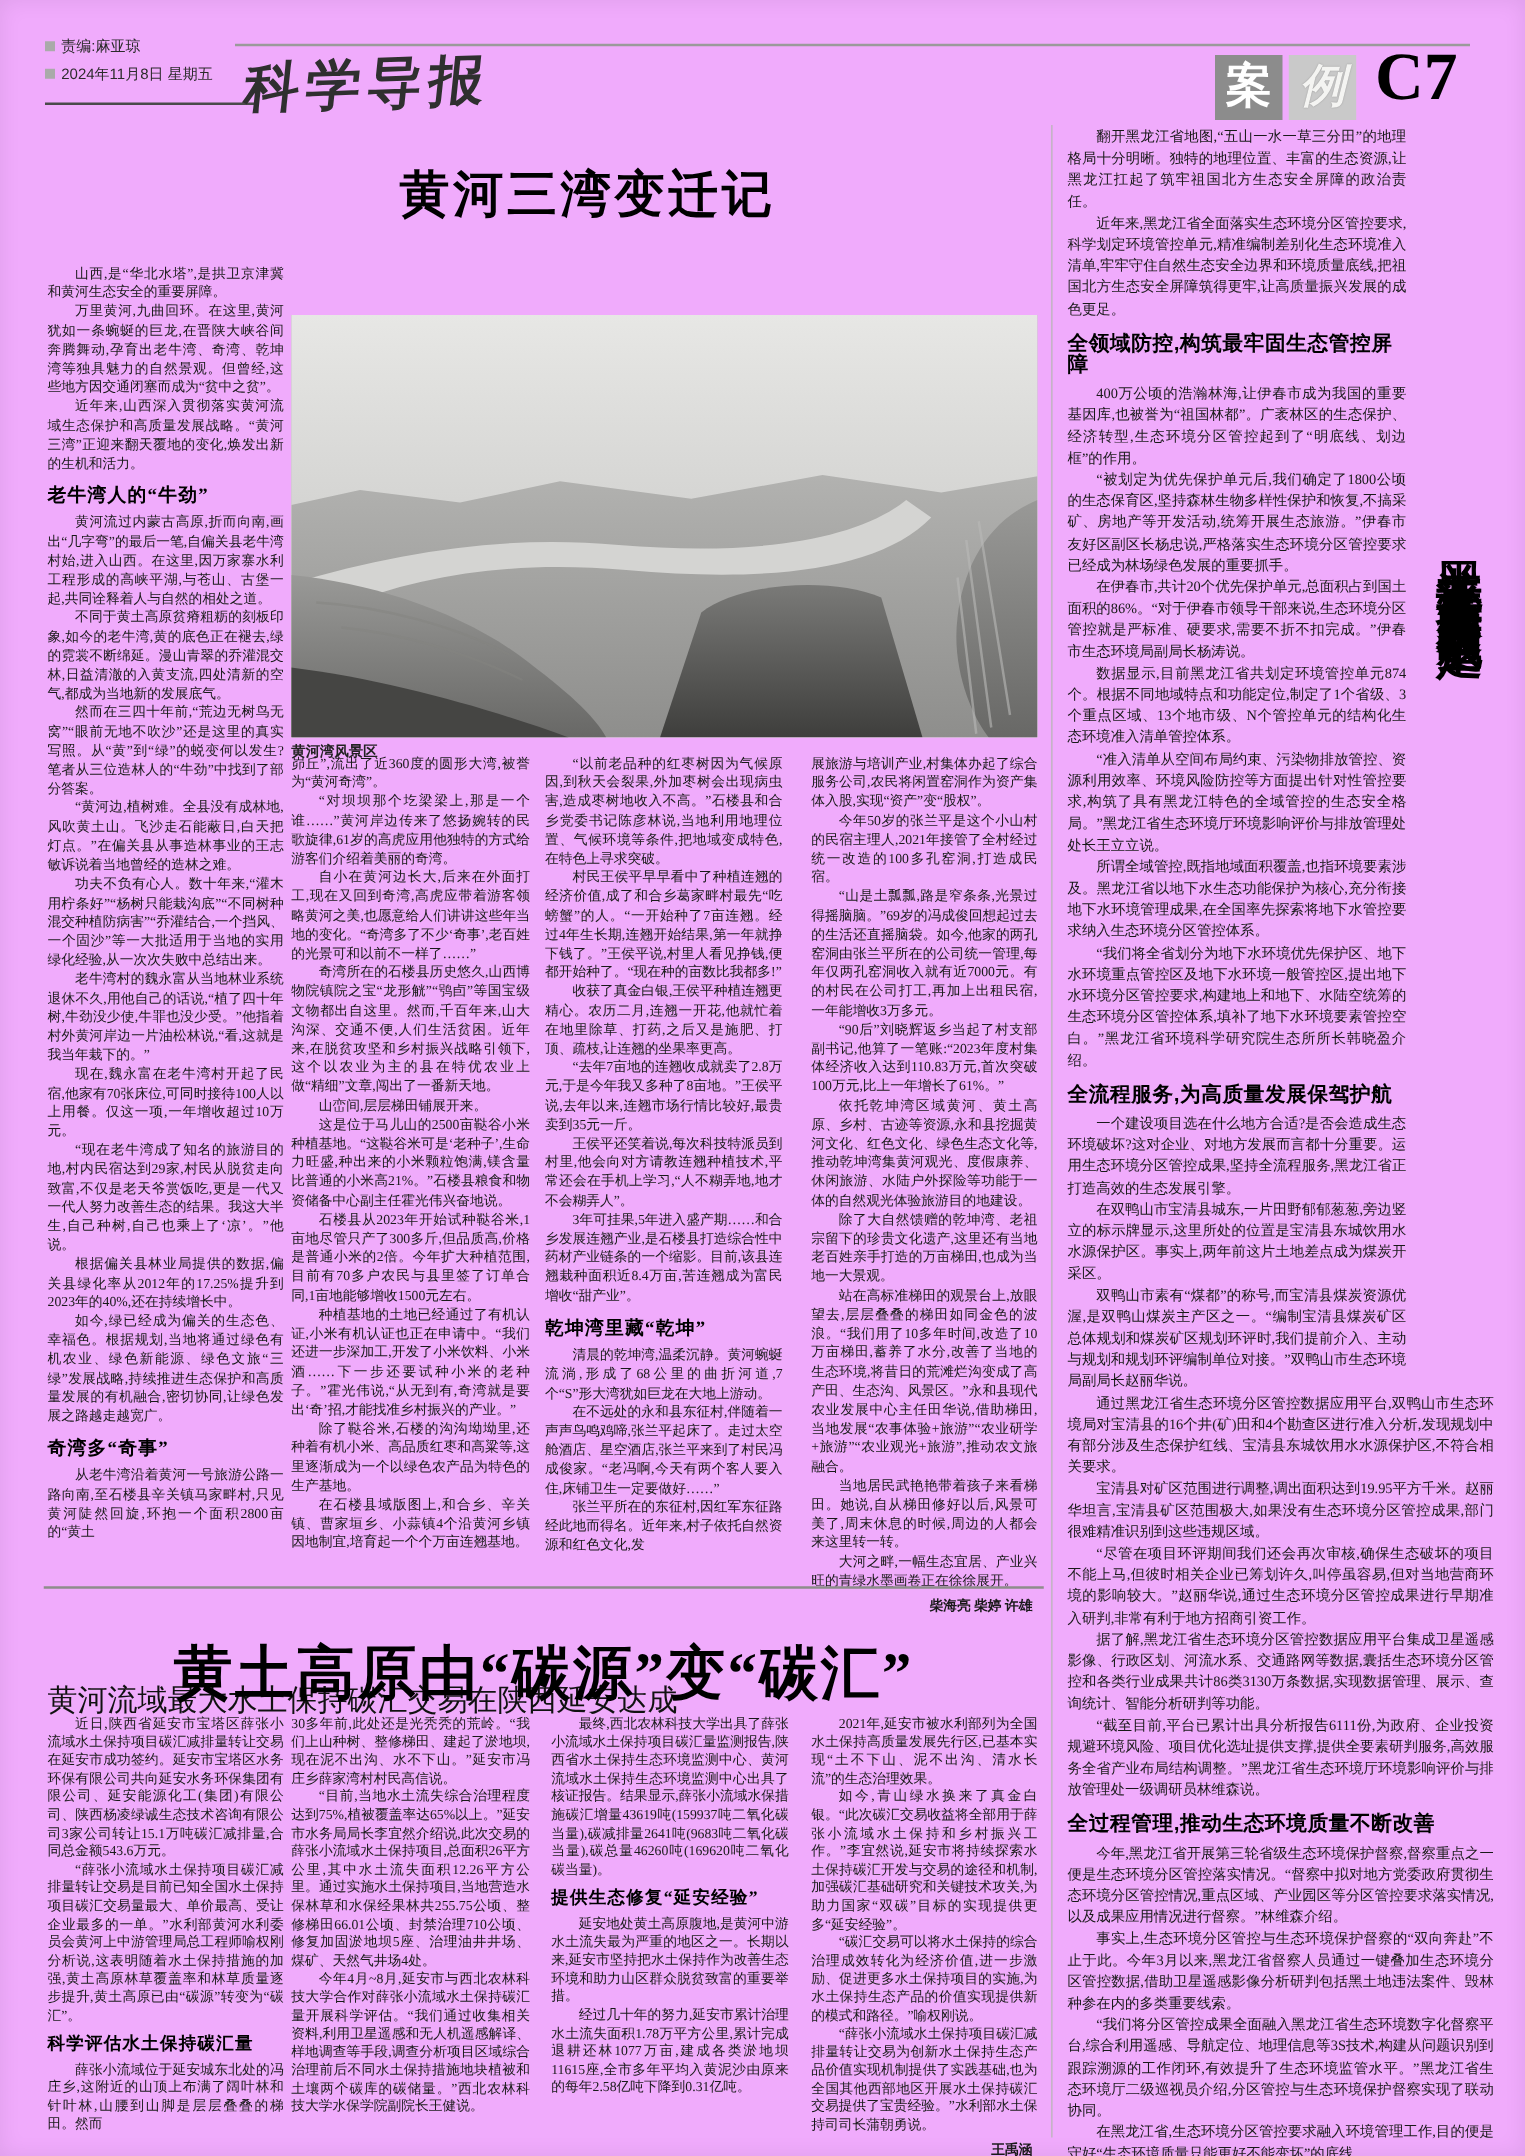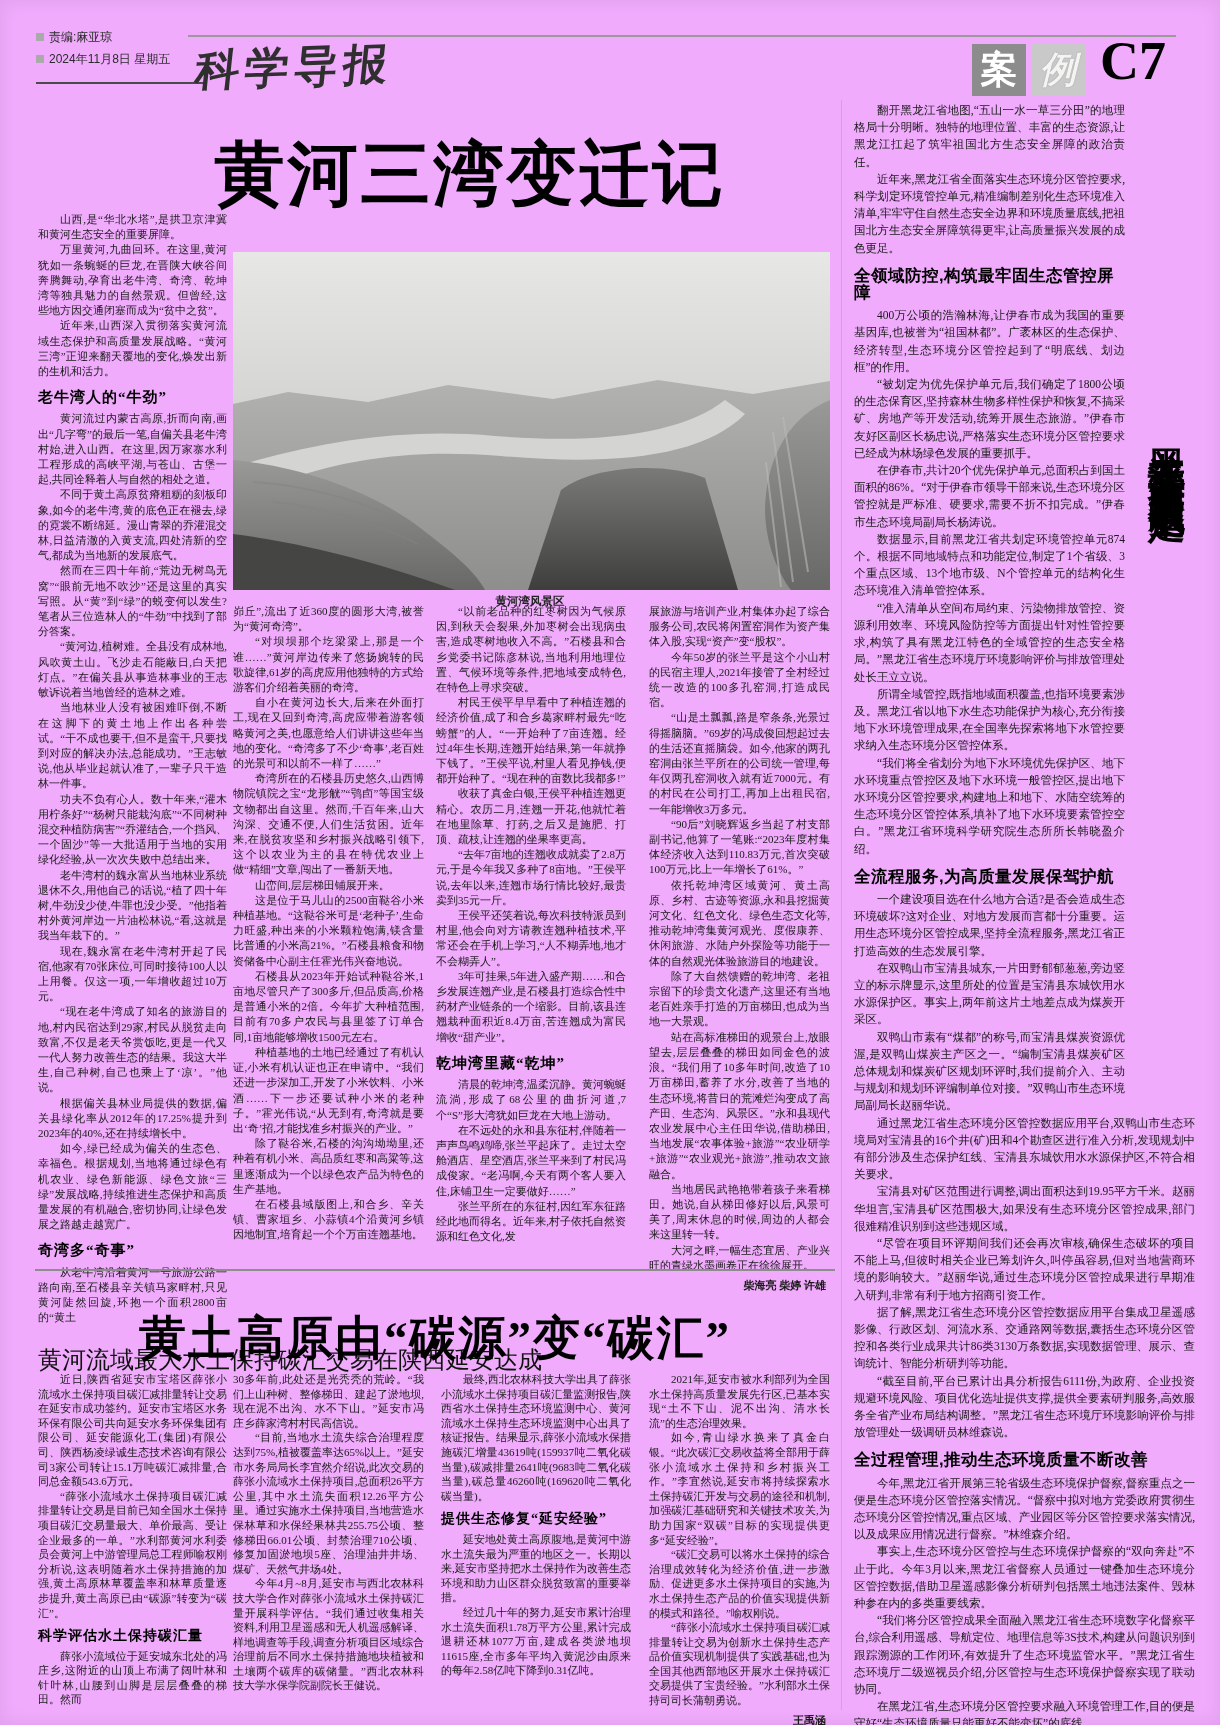--- a/index.html
+++ b/index.html
@@ -15,24 +15,24 @@
   .masthead{position:absolute;left:196px;top:38px;font-size:44px;font-weight:700;color:#2f2f2f;
             letter-spacing:5px;transform:skewX(-8deg) rotate(-2deg);font-family:"Liberation Serif",serif;}
   .badge{position:absolute;top:44px;width:54px;height:52px;text-align:center;line-height:52px;
          font-size:37px;font-weight:700;font-family:"Liberation Serif",serif;}
   .badge-dark{left:972px;background:#8c8c8c;color:#fff;}
   .badge-light{left:1031px;background:#c9c9c9;color:#f4f4f2;text-shadow:0 0 1px #7d7d7d;font-style:italic;}
   .pageno{position:absolute;left:1100px;top:30px;font-size:54px;font-weight:700;
           font-family:"Liberation Serif",serif;color:#000;}
   
   .main-headline{position:absolute;left:210px;top:128px;width:520px;margin:0;text-align:center;
-        font-family:"Liberation Sans",sans-serif;font-weight:900;font-size:70px;letter-spacing:3px;color:#000;}
+        font-family:"Liberation Sans",sans-serif;font-weight:900;font-size:40px;letter-spacing:3px;color:#000;}
   .photo{position:absolute;left:233px;top:252px;width:597px;height:338px;overflow:hidden;background:#c9c9c7;}
   .photo svg{display:block;width:100%;height:100%;}
-  .photo-caption{position:absolute;left:233px;top:594px;width:594px;text-align:center;
+  .photo-caption{position:absolute;left:233px;top:594px;width:594px;text-align:left;
         font-size:11.5px;font-weight:700;color:#222;}
   .ncol{position:absolute;font-size:11px;line-height:15.2px;color:#191919;}
   #col1{left:38px;top:212px;width:189px;}
   #col2{left:233px;top:604px;width:191px;}
   #col3{left:436px;top:604px;width:190px;}
   #col4{left:649px;top:604px;width:181px;}
   p.para{margin:0;text-indent:2em;text-align:justify;}
   p.cont{text-indent:0;}
   h3.sec{font-family:Liberation Serif, serif;font-weight:700;font-size:15px;
          letter-spacing:1px;margin:11px 0 6px;color:#000;}
@@ -116,21 +116,20 @@
         <p class="para">山西,是“华北水塔”,是拱卫京津冀和黄河生态安全的重要屏障。</p>
         <p class="para">万里黄河,九曲回环。在这里,黄河犹如一条蜿蜒的巨龙,在晋陕大峡谷间奔腾舞动,孕育出老牛湾、奇湾、乾坤湾等独具魅力的自然景观。但曾经,这些地方因交通闭塞而成为“贫中之贫”。</p>
         <p class="para">近年来,山西深入贯彻落实黄河流域生态保护和高质量发展战略。“黄河三湾”正迎来翻天覆地的变化,焕发出新的生机和活力。</p>
       </div>
     <h3 class="sec">老牛湾人的“牛劲”</h3>
     <div>
         <p class="para">黄河流过内蒙古高原,折而向南,画出“几字弯”的最后一笔,自偏关县老牛湾村始,进入山西。在这里,因万家寨水利工程形成的高峡平湖,与苍山、古堡一起,共同诠释着人与自然的相处之道。</p>
         <p class="para">不同于黄土高原贫瘠粗粝的刻板印象,如今的老牛湾,黄的底色正在褪去,绿的霓裳不断绵延。漫山青翠的乔灌混交林,日益清澈的入黄支流,四处清新的空气,都成为当地新的发展底气。</p>
         <p class="para">然而在三四十年前,“荒边无树鸟无窝”“眼前无地不吹沙”还是这里的真实写照。从“黄”到“绿”的蜕变何以发生?笔者从三位造林人的“牛劲”中找到了部分答案。</p>
         <p class="para">“黄河边,植树难。全县没有成林地,风吹黄土山。飞沙走石能蔽日,白天把灯点。”在偏关县从事造林事业的王志敏诉说着当地曾经的造林之难。</p>
-        <p class="para">当地林业人没有被困难吓倒,不断在这脚下的黄土地上作出各种尝试。“干不成也要干,但不是蛮干,只要找到对应的解决办法,总能成功。”王志敏说,他从毕业起就认准了,一辈子只干造林一件事。</p>
         <p class="para">功夫不负有心人。数十年来,“灌木用柠条好”“杨树只能栽沟底”“不同树种混交种植防病害”“乔灌结合,一个挡风、一个固沙”等一大批适用于当地的实用绿化经验,从一次次失败中总结出来。</p>
         <p class="para">老牛湾村的魏永富从当地林业系统退休不久,用他自己的话说,“植了四十年树,牛劲没少使,牛罪也没少受。”他指着村外黄河岸边一片油松林说,“看,这就是我当年栽下的。”</p>
         <p class="para">现在,魏永富在老牛湾村开起了民宿,他家有70张床位,可同时接待100人以上用餐。仅这一项,一年增收超过10万元。</p>
         <p class="para">“现在老牛湾成了知名的旅游目的地,村内民宿达到29家,村民从脱贫走向致富,不仅是老天爷赏饭吃,更是一代又一代人努力改善生态的结果。我这大半生,自己种树,自己也乘上了‘凉’。”他说。</p>
         <p class="para">根据偏关县林业局提供的数据,偏关县绿化率从2012年的17.25%提升到2023年的40%,还在持续增长中。</p>
         <p class="para">如今,绿已经成为偏关的生态色、幸福色。根据规划,当地将通过绿色有机农业、绿色新能源、绿色文旅“三绿”发展战略,持续推进生态保护和高质量发展的有机融合,密切协同,让绿色发展之路越走越宽广。</p>
       </div>
     <h3 class="sec">奇湾多“奇事”</h3>
     <div>
         <p class="para">从老牛湾沿着黄河一号旅游公路一路向南,至石楼县辛关镇马家畔村,只见黄河陡然回旋,环抱一个面积2800亩的“黄土</p>

